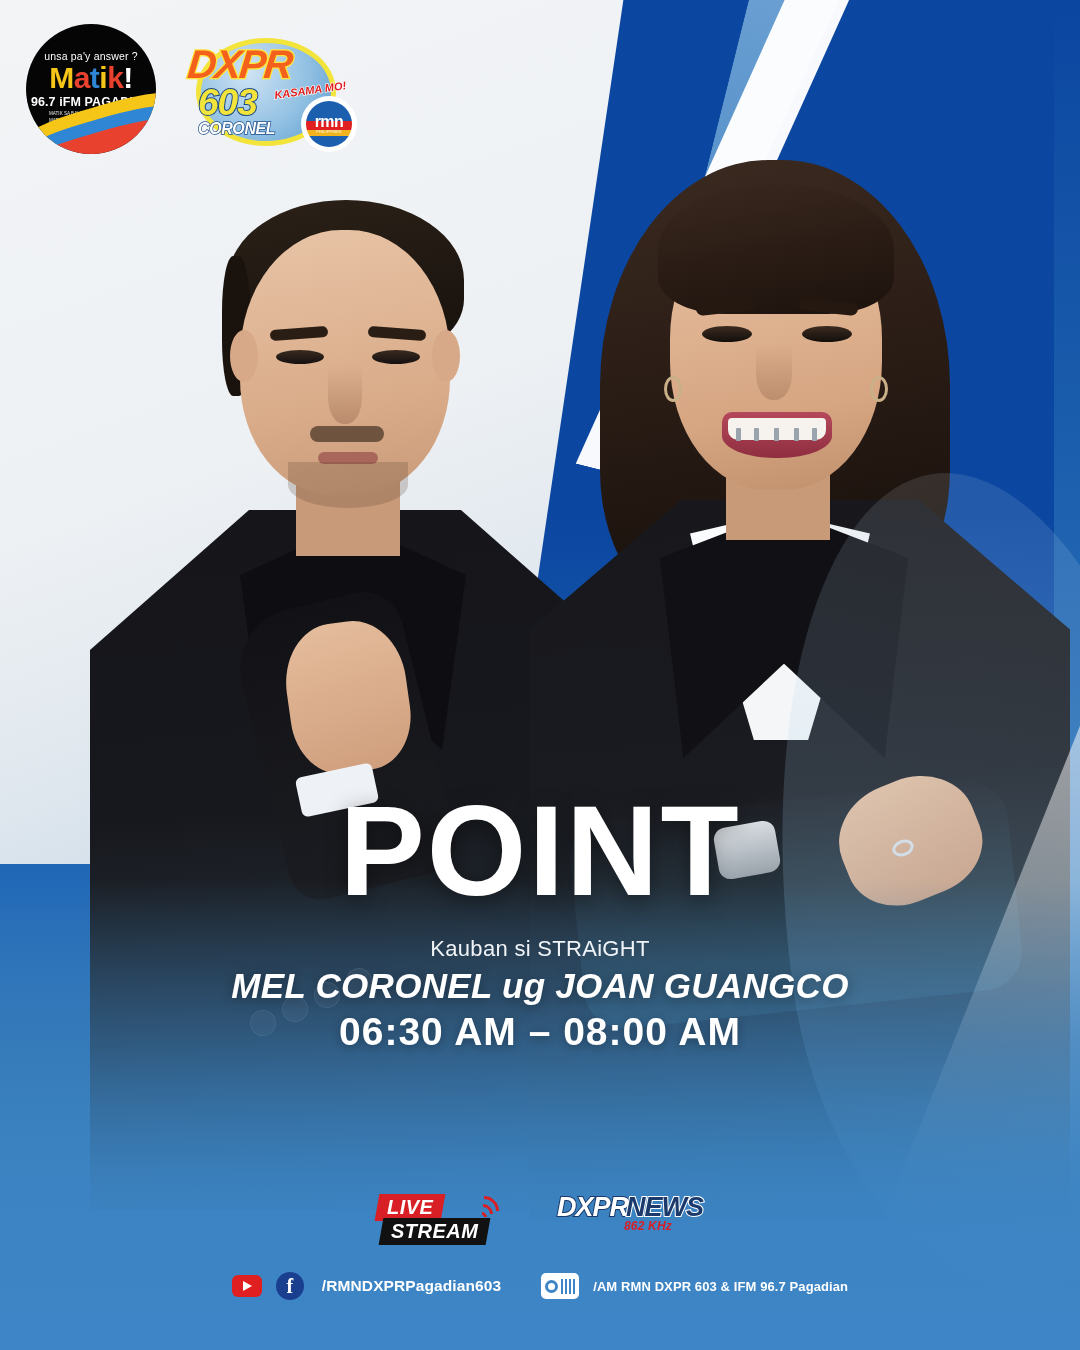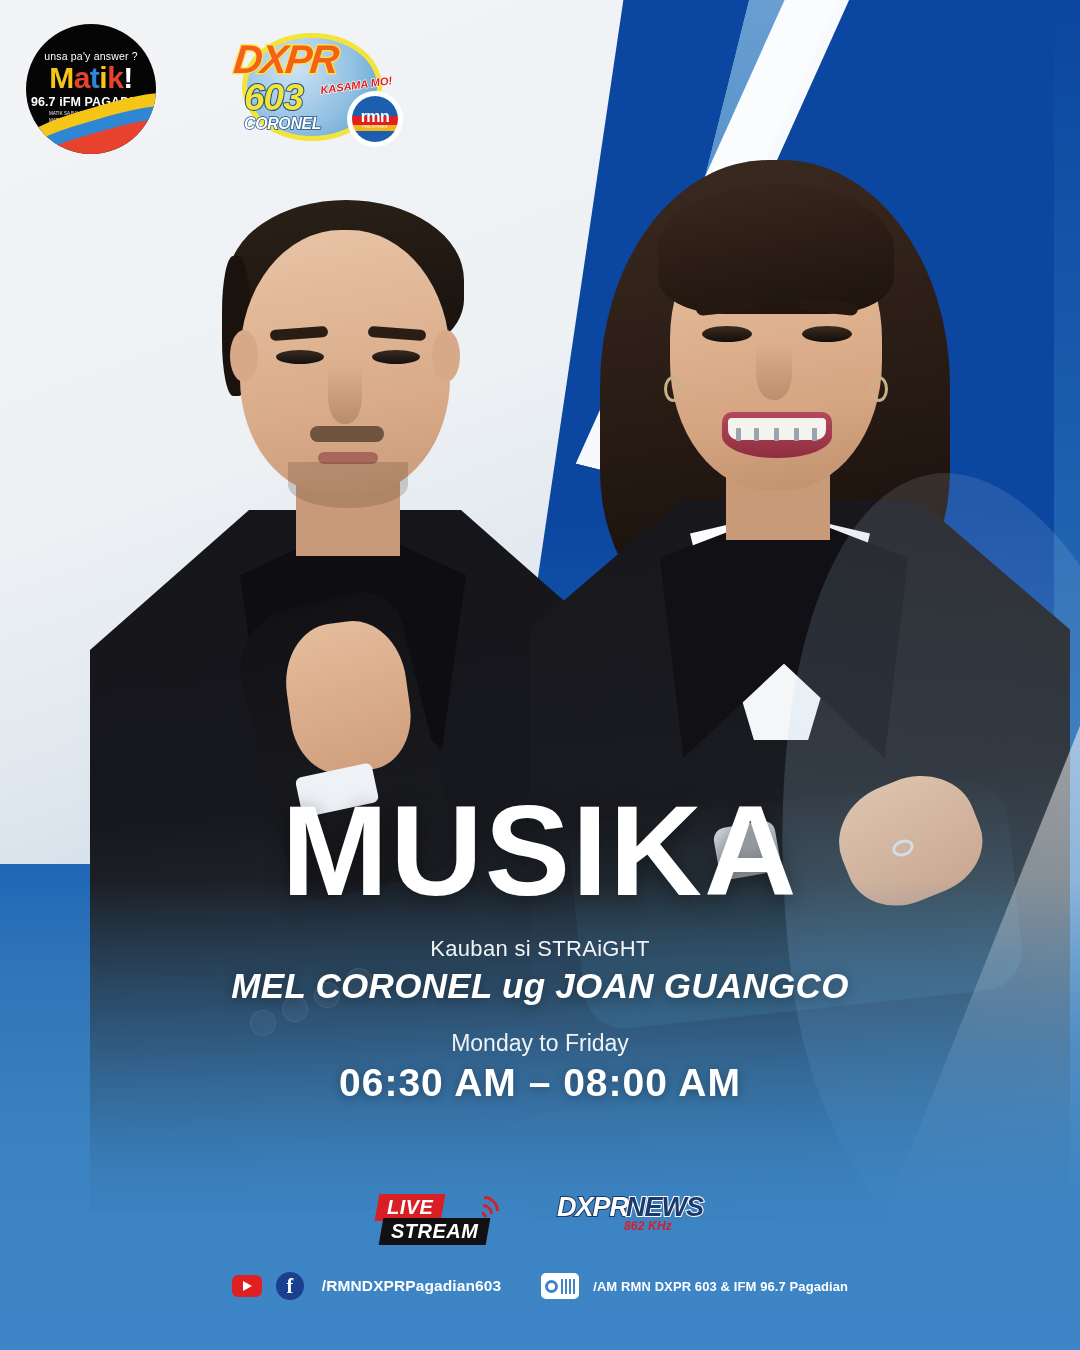--- a/index.html
+++ b/index.html
@@ -133,21 +133,21 @@
   .woman .watch{position:absolute;left:176px;top:684px;width:62px;height:52px;border-radius:12px;
      background:linear-gradient(180deg,#d8dde2,#9aa3ab);transform:rotate(-10deg);}
   .woman .ring{position:absolute;left:352px;top:700px;width:22px;height:16px;border-radius:50%;
      border:3px solid #dfe3e7;transform:rotate(-20deg);}
 
   
   .photo-fade{position:absolute;left:0;right:0;bottom:0;height:470px;
      background:linear-gradient(180deg,rgba(58,122,180,0) 0%,rgba(54,120,180,.55) 34%,rgba(59,131,194,.93) 66%,#3D85C6 100%);}
 
   
-  .logo-row{position:absolute;top:24px;left:26px;display:flex;align-items:center;gap:72px;z-index:8;}
+  .logo-row{position:absolute;top:24px;left:26px;display:flex;align-items:flex-end;gap:26px;z-index:8;}
 
   .matik{position:relative;width:130px;height:130px;border-radius:50%;
      background:#050505;overflow:hidden;display:flex;flex-direction:column;align-items:center;}
   .matik .mk-q{margin-top:26px;font-size:10.5px;color:#fff;letter-spacing:.2px;font-style:normal;}
   .matik .mk-word{margin-top:1px;font-size:30px;font-weight:700;line-height:1;letter-spacing:-.5px;}
   .matik .mk-word span:nth-child(1){color:#f5c518;}
   .matik .mk-word span:nth-child(2){color:#e8422e;}
   .matik .mk-word span:nth-child(3){color:#2e86d4;}
   .matik .mk-word span:nth-child(4){color:#f5c518;}
   .matik .mk-word span:nth-child(5){color:#e8422e;}
@@ -352,24 +352,23 @@
           <div class="rmn-txt">
             <b>rmn</b>
             <i>PHILIPPINES</i>
           </div>
         </div>
       </div>
     </div>
   </div>
 
   <div class="content">
-    <div class="t-line2">MUSIKA</div>
+    <div class="t-line2">POINT</div>
     <div class="kauban">Kauban si STRAiGHT</div>
     <div class="hosts">MEL CORONEL ug JOAN GUANGCO</div>
-    <div class="days">Monday to Friday</div>
     <div class="time">06:30 AM – 08:00 AM</div>
   </div>
 
   <div class="badges">
 
     <div class="live">
       <div class="waves">
         <i class="w1"></i>
           <i class="w2"></i>
           <i class="w3"></i>

